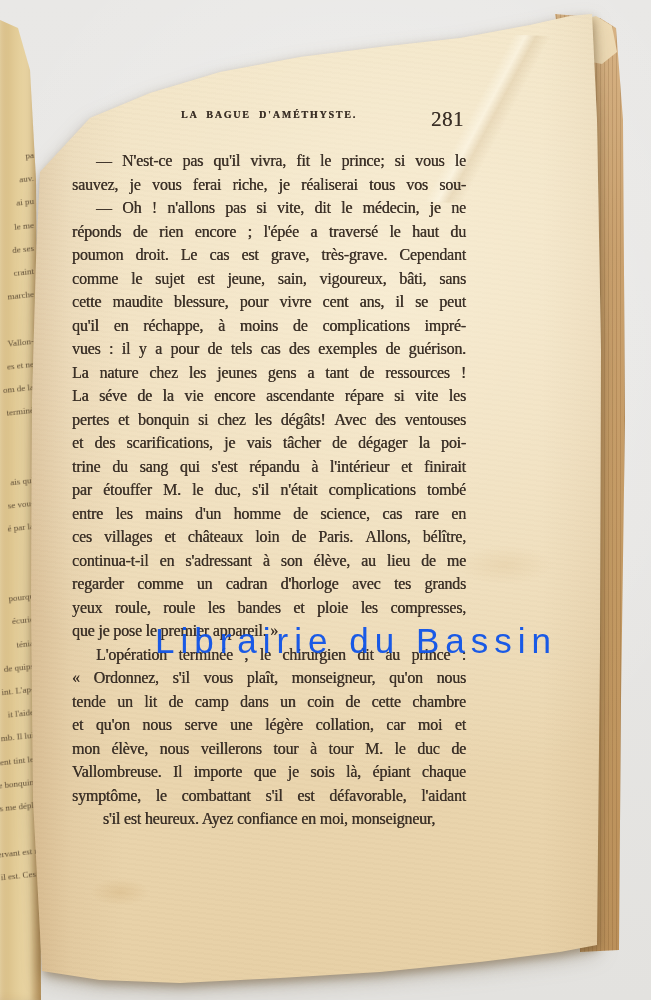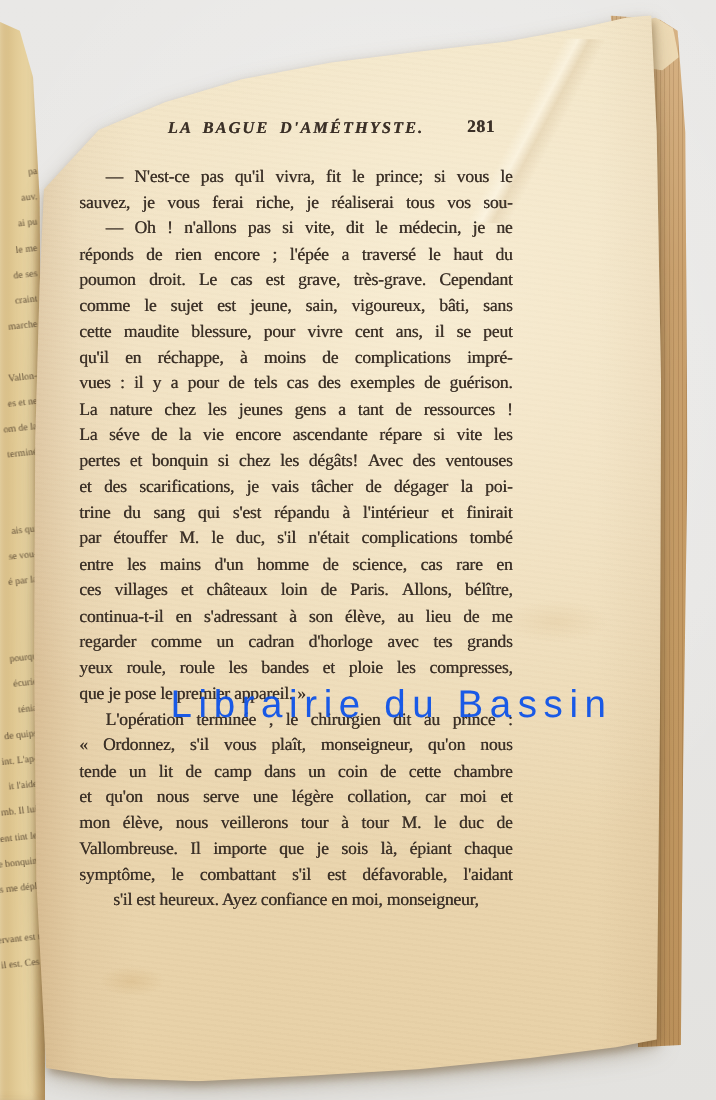--- a/index.html
+++ b/index.html
@@ -53,27 +53,26 @@
   }
   .page-wrap{filter:drop-shadow(2px 4px 4px rgba(105,78,40,0.40)) drop-shadow(0px 7px 9px rgba(110,92,62,0.30));position:absolute;inset:0;}
   .crease{
     position:absolute;left:320px;top:34px;width:340px;height:170px;
     background:linear-gradient(116deg, rgba(0,0,0,0) 45%, rgba(255,251,238,0.5) 48%, rgba(152,112,56,0.12) 50.5%, rgba(0,0,0,0) 54%);
     transform:rotate(2deg);
   }
   
   .runhead{position:absolute;left:72px;top:109px;width:394px;color:#3b3027;}
   .runtitle{
-    display:block;text-align:center;font-size:15px;font-weight:bold;
+    display:block;text-align:center;font-size:10px;font-weight:bold;
     letter-spacing:1.8px;word-spacing:4px;
     text-shadow:0.3px 0 0 rgba(59,48,39,0.8);
-    font-style:italic;
   }
   .pagenum{
-    position:absolute;right:16px;top:-2px;font-size:16px;font-weight:bold;
+    position:absolute;right:2px;top:-2px;font-size:21px;font-weight:normal;
     text-shadow:0.3px 0 0 rgba(59,48,39,0.8);letter-spacing:0.5px;
   }
   .text-block{
     position:absolute;left:72px;top:152px;width:394px;
     font-size:16px;letter-spacing:-0.2px;color:#3b3027;
     text-shadow:0.35px 0 0 rgba(59,48,39,0.85);
   }
   .line{display:flex;justify-content:space-between;height:23.5px;align-items:baseline;}
   .line.indent{padding-left:24px;}
   .line span{flex:0 0 auto;white-space:pre;}

